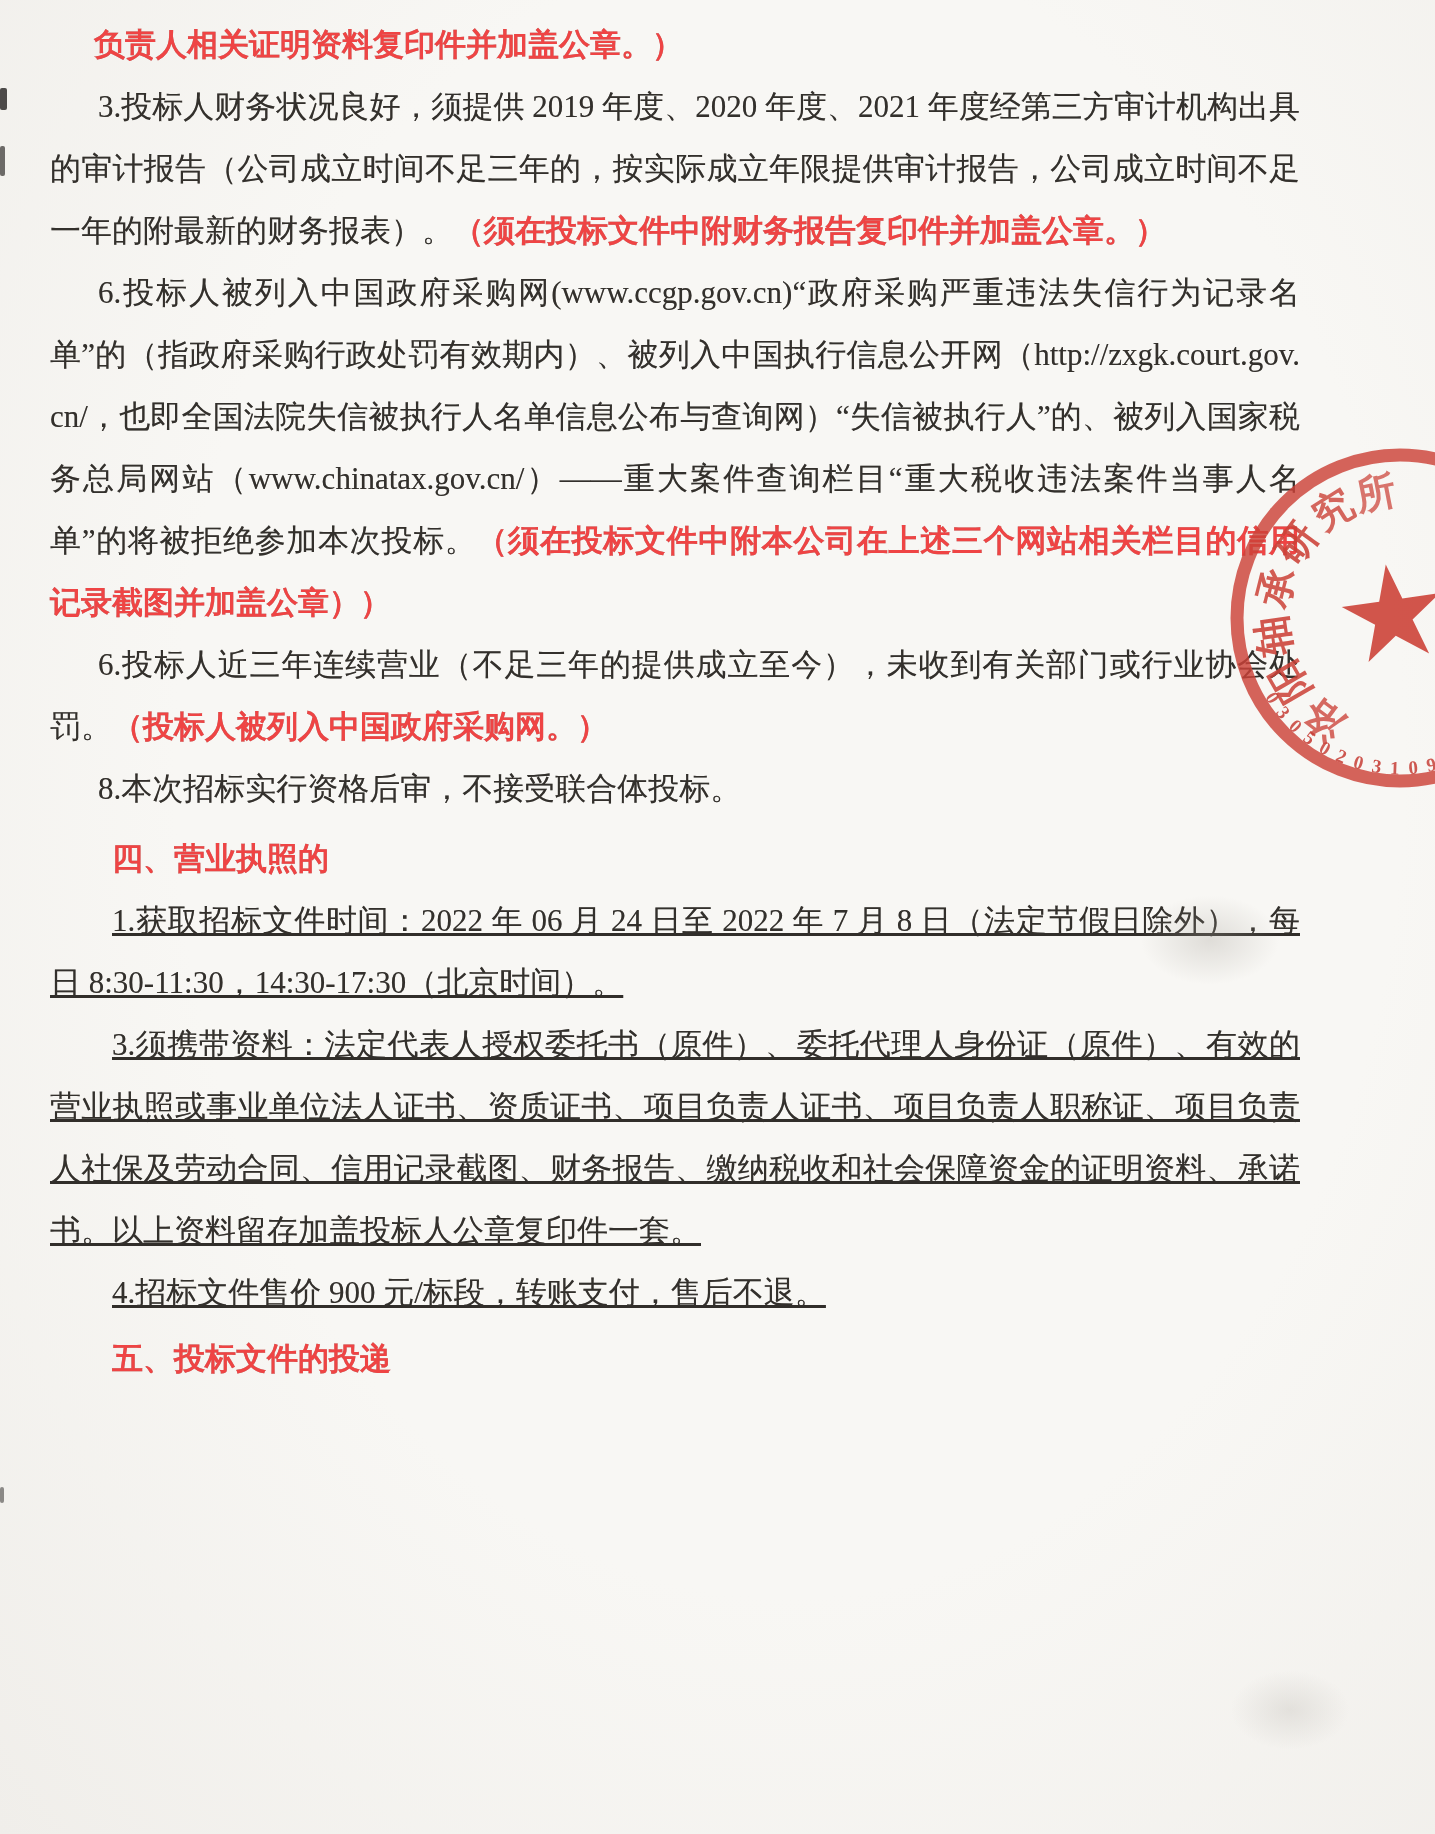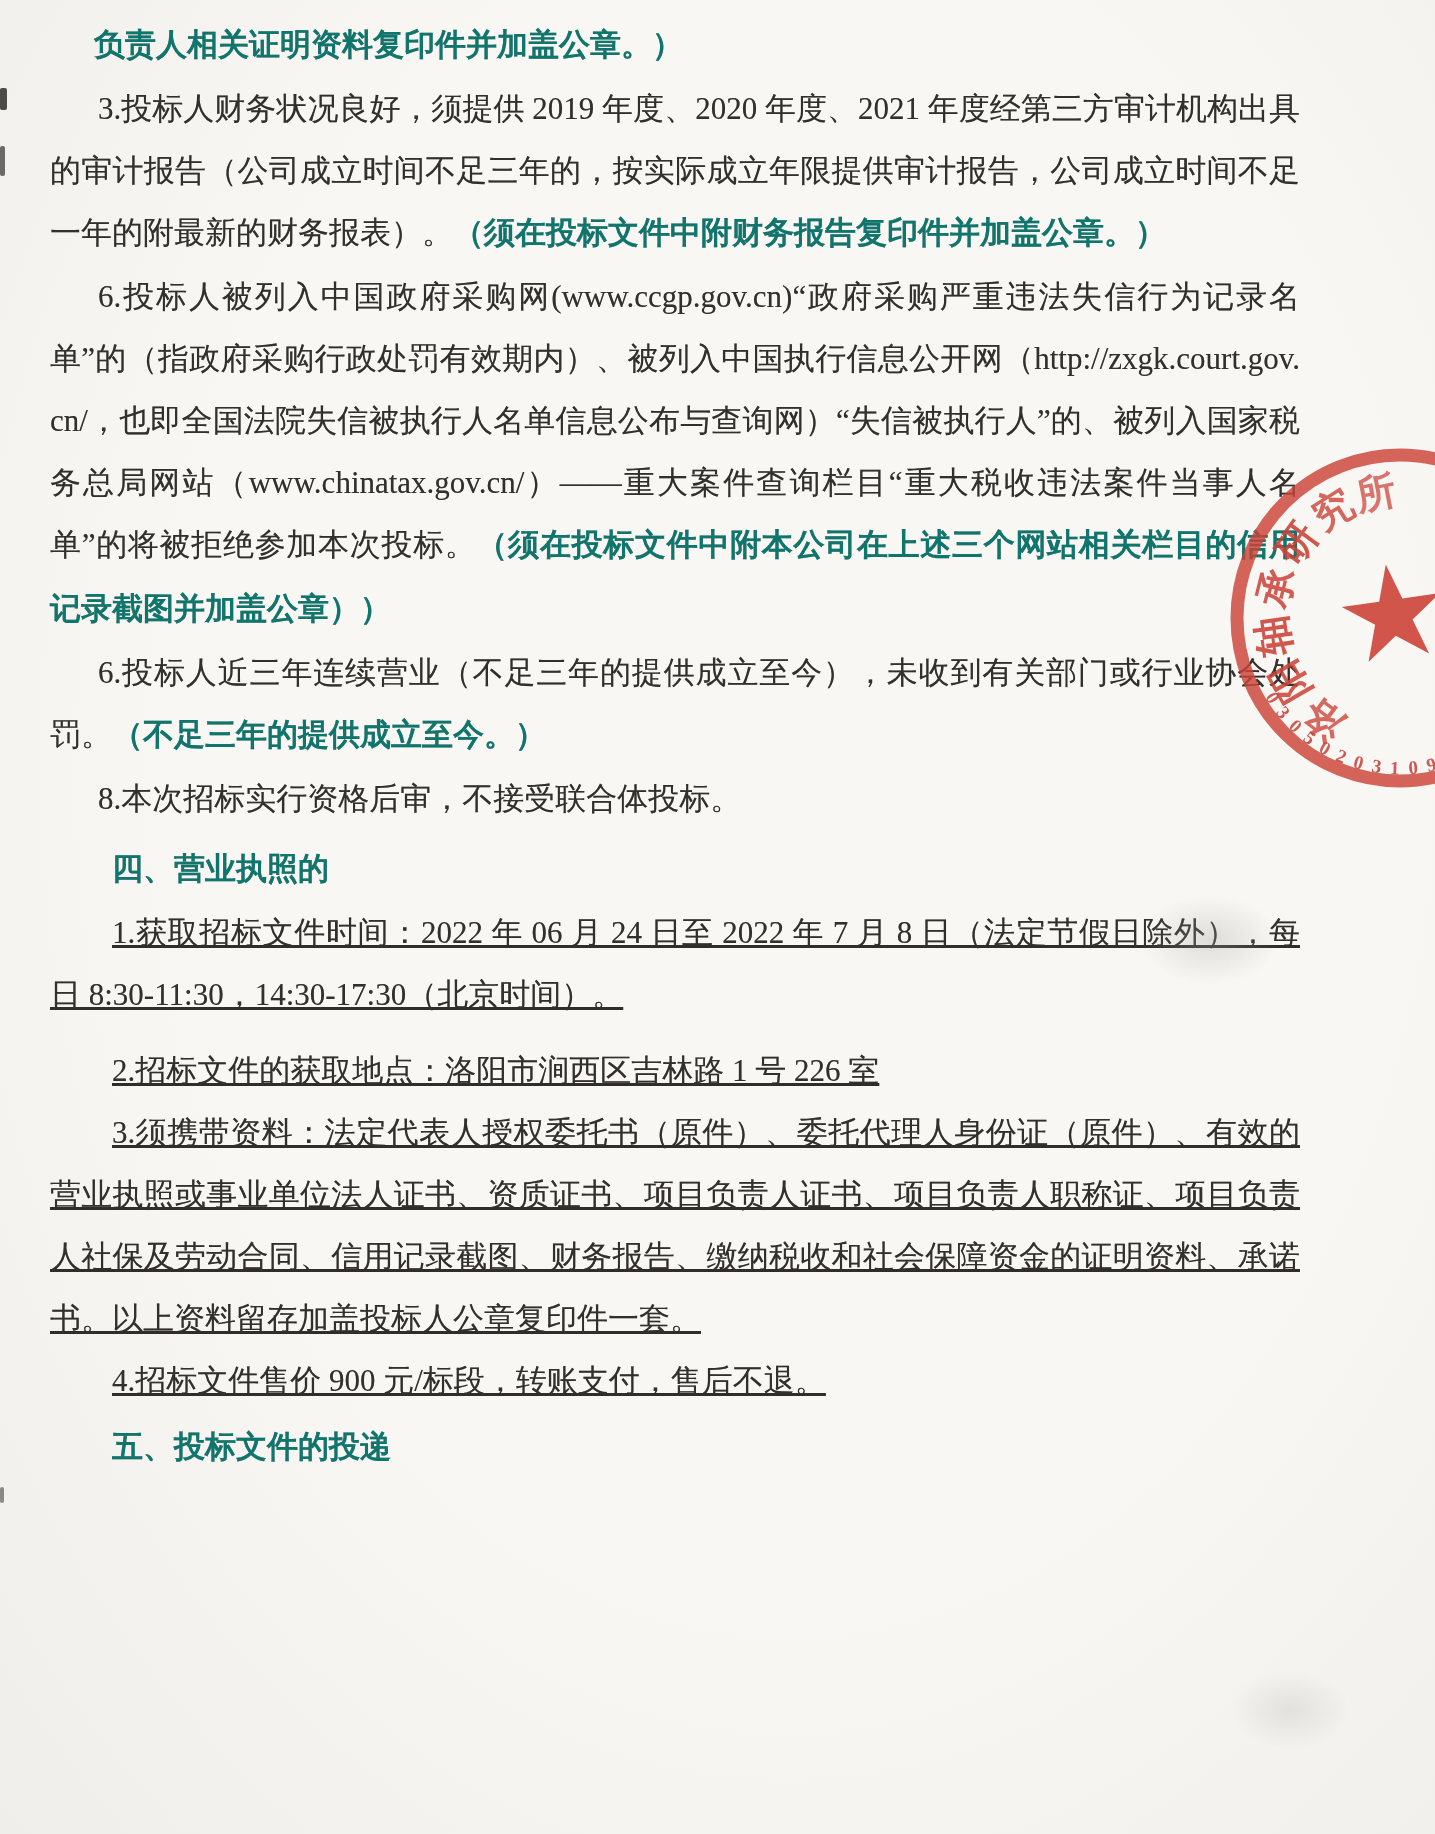--- a/index.html
+++ b/index.html
@@ -20,22 +20,22 @@
   }
   .cont{text-indent:44px;}
   .p{text-indent:48px;}
   .item{text-indent:62px;text-decoration:underline;}
   .h{text-indent:62px;}
   .mt16{margin-top:16px !important;}
   .mt14{margin-top:14px !important;}
   .mt8{margin-top:8px !important;}
   .mt4{margin-top:4px !important;}
   .b{
-    font-family:Liberation Mono, monospace;
-    font-weight:700;color:#0f766e;
+    font-family:Liberation Serif, serif;
+    font-weight:700;color:#ef4444;
   }
   .n{color:#33302c;}
   
   .speck{position:absolute;background:#23211f;}
   .speck.s1{left:0;top:88px;width:7px;height:22px;opacity:.8;border-radius:2px;}
   .speck.s2{left:0;top:146px;width:5px;height:30px;opacity:.65;border-radius:2px;}
   .speck.s3{left:0;top:1487px;width:4px;height:16px;opacity:.5;border-radius:2px;}
   .smudge{position:absolute;pointer-events:none;}
   .smudge.m1{left:1140px;top:895px;width:140px;height:90px;
     background:radial-gradient(ellipse,rgba(165,160,152,.30) 0%,rgba(165,160,152,0) 70%);}
@@ -47,29 +47,28 @@
 <body>
 
 <div class="doc">
   <p class="cont"><span class="b">负责人相关证明资料复印件并加盖公章。）</span></p>
 
   <p class="p"><span class="n">3.投标人财务状况良好，须提供 2019 年度、2020 年度、2021 年度经第三方审计机构出具的审计报告（公司成立时间不足三年的，按实际成立年限提供审计报告，公司成立时间不足一年的附最新的财务报表）。</span><span class="b">（须在投标文件中附财务报告复印件并加盖公章。）</span></p>
 
 
   <p class="p"><span class="n">6.投标人被列入中国政府采购网(www.ccgp.gov.cn)“政府采购严重违法失信行为记录名单”的（指政府采购行政处罚有效期内）、被列入中国执行信息公开网（http://zxgk.court.gov.cn/，也即全国法院失信被执行人名单信息公布与查询网）“失信被执行人”的、被列入国家税务总局网站（www.chinatax.gov.cn/）——重大案件查询栏目“重大税收违法案件当事人名单”的将被拒绝参加本次投标。</span><span class="b">（须在投标文件中附本公司在上述三个网站相关栏目的信用记录截图并加盖公章））</span></p>
 
-  <p class="p"><span class="n">6.投标人近三年连续营业（不足三年的提供成立至今），未收到有关部门或行业协会处罚。</span><span class="b">（不足三年的提供成立至今。）</span></p>
+  <p class="p"><span class="n">6.投标人近三年连续营业（不足三年的提供成立至今），未收到有关部门或行业协会处罚。</span><span class="b">（投标人被列入中国政府采购网。）</span></p>
 
   <p class="p"><span class="n">8.本次招标实行资格后审，不接受联合体投标。</span></p>
 
   <h2 class="h mt8"><span class="b">四、营业执照的</span></h2>
 
   <p class="item"><span class="n">1.获取招标文件时间：2022 年  06 月 24 日至 2022 年 7 月 8 日（法定节假日除外），每日 8:30-11:30，14:30-17:30（北京时间）。</span></p>
 
-  <p class="item mt14"><span class="n">2.招标文件的获取地点：洛阳市涧西区吉林路 1 号 226 室</span></p>
 
   <p class="item"><span class="n">3.须携带资料：法定代表人授权委托书（原件）、委托代理人身份证（原件）、有效的营业执照或事业单位法人证书、资质证书、项目负责人证书、项目负责人职称证、项目负责人社保及劳动合同、信用记录截图、财务报告、缴纳税收和社会保障资金的证明资料、承诺书。以上资料留存加盖投标人公章复印件一套。</span></p>
 
   <p class="item"><span class="n">4.招标文件售价 900 元/标段，转账支付，售后不退。</span></p>
 
   <h2 class="h mt4"><span class="b">五、投标文件的投递</span></h2>
 
 </div>
 
 <svg class="stamp" viewBox="0 0 360 400" aria-hidden="true">

